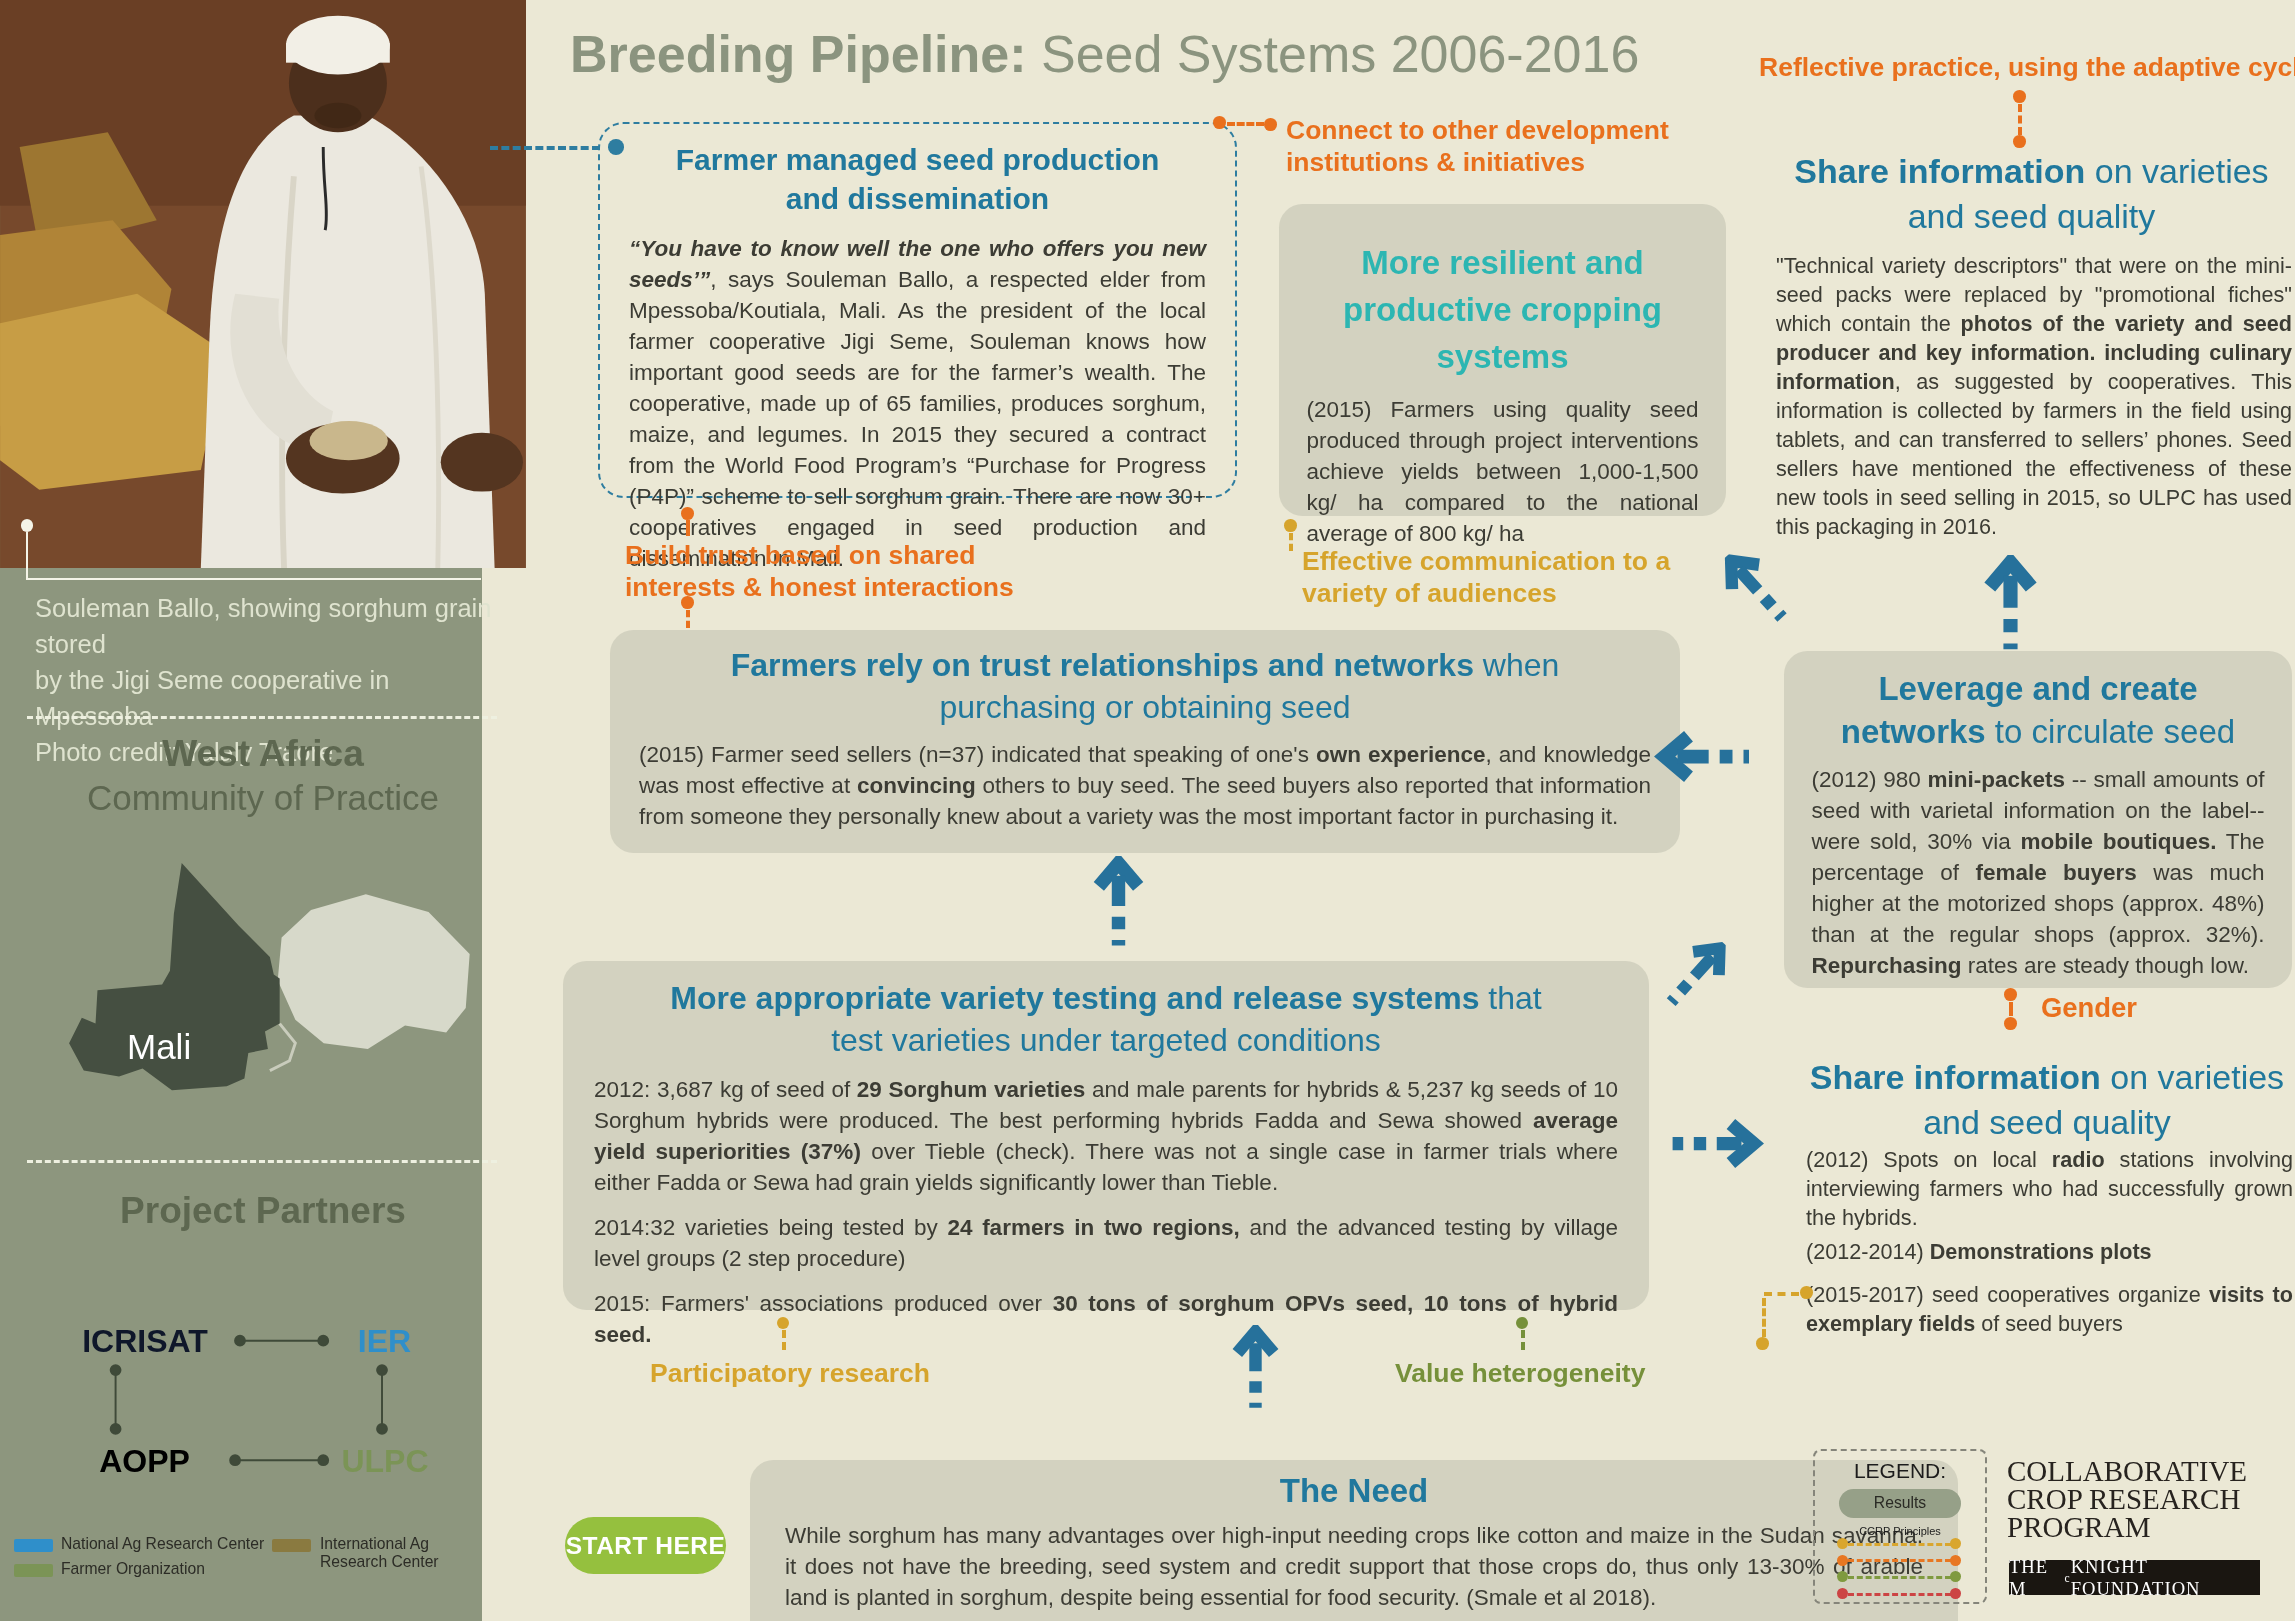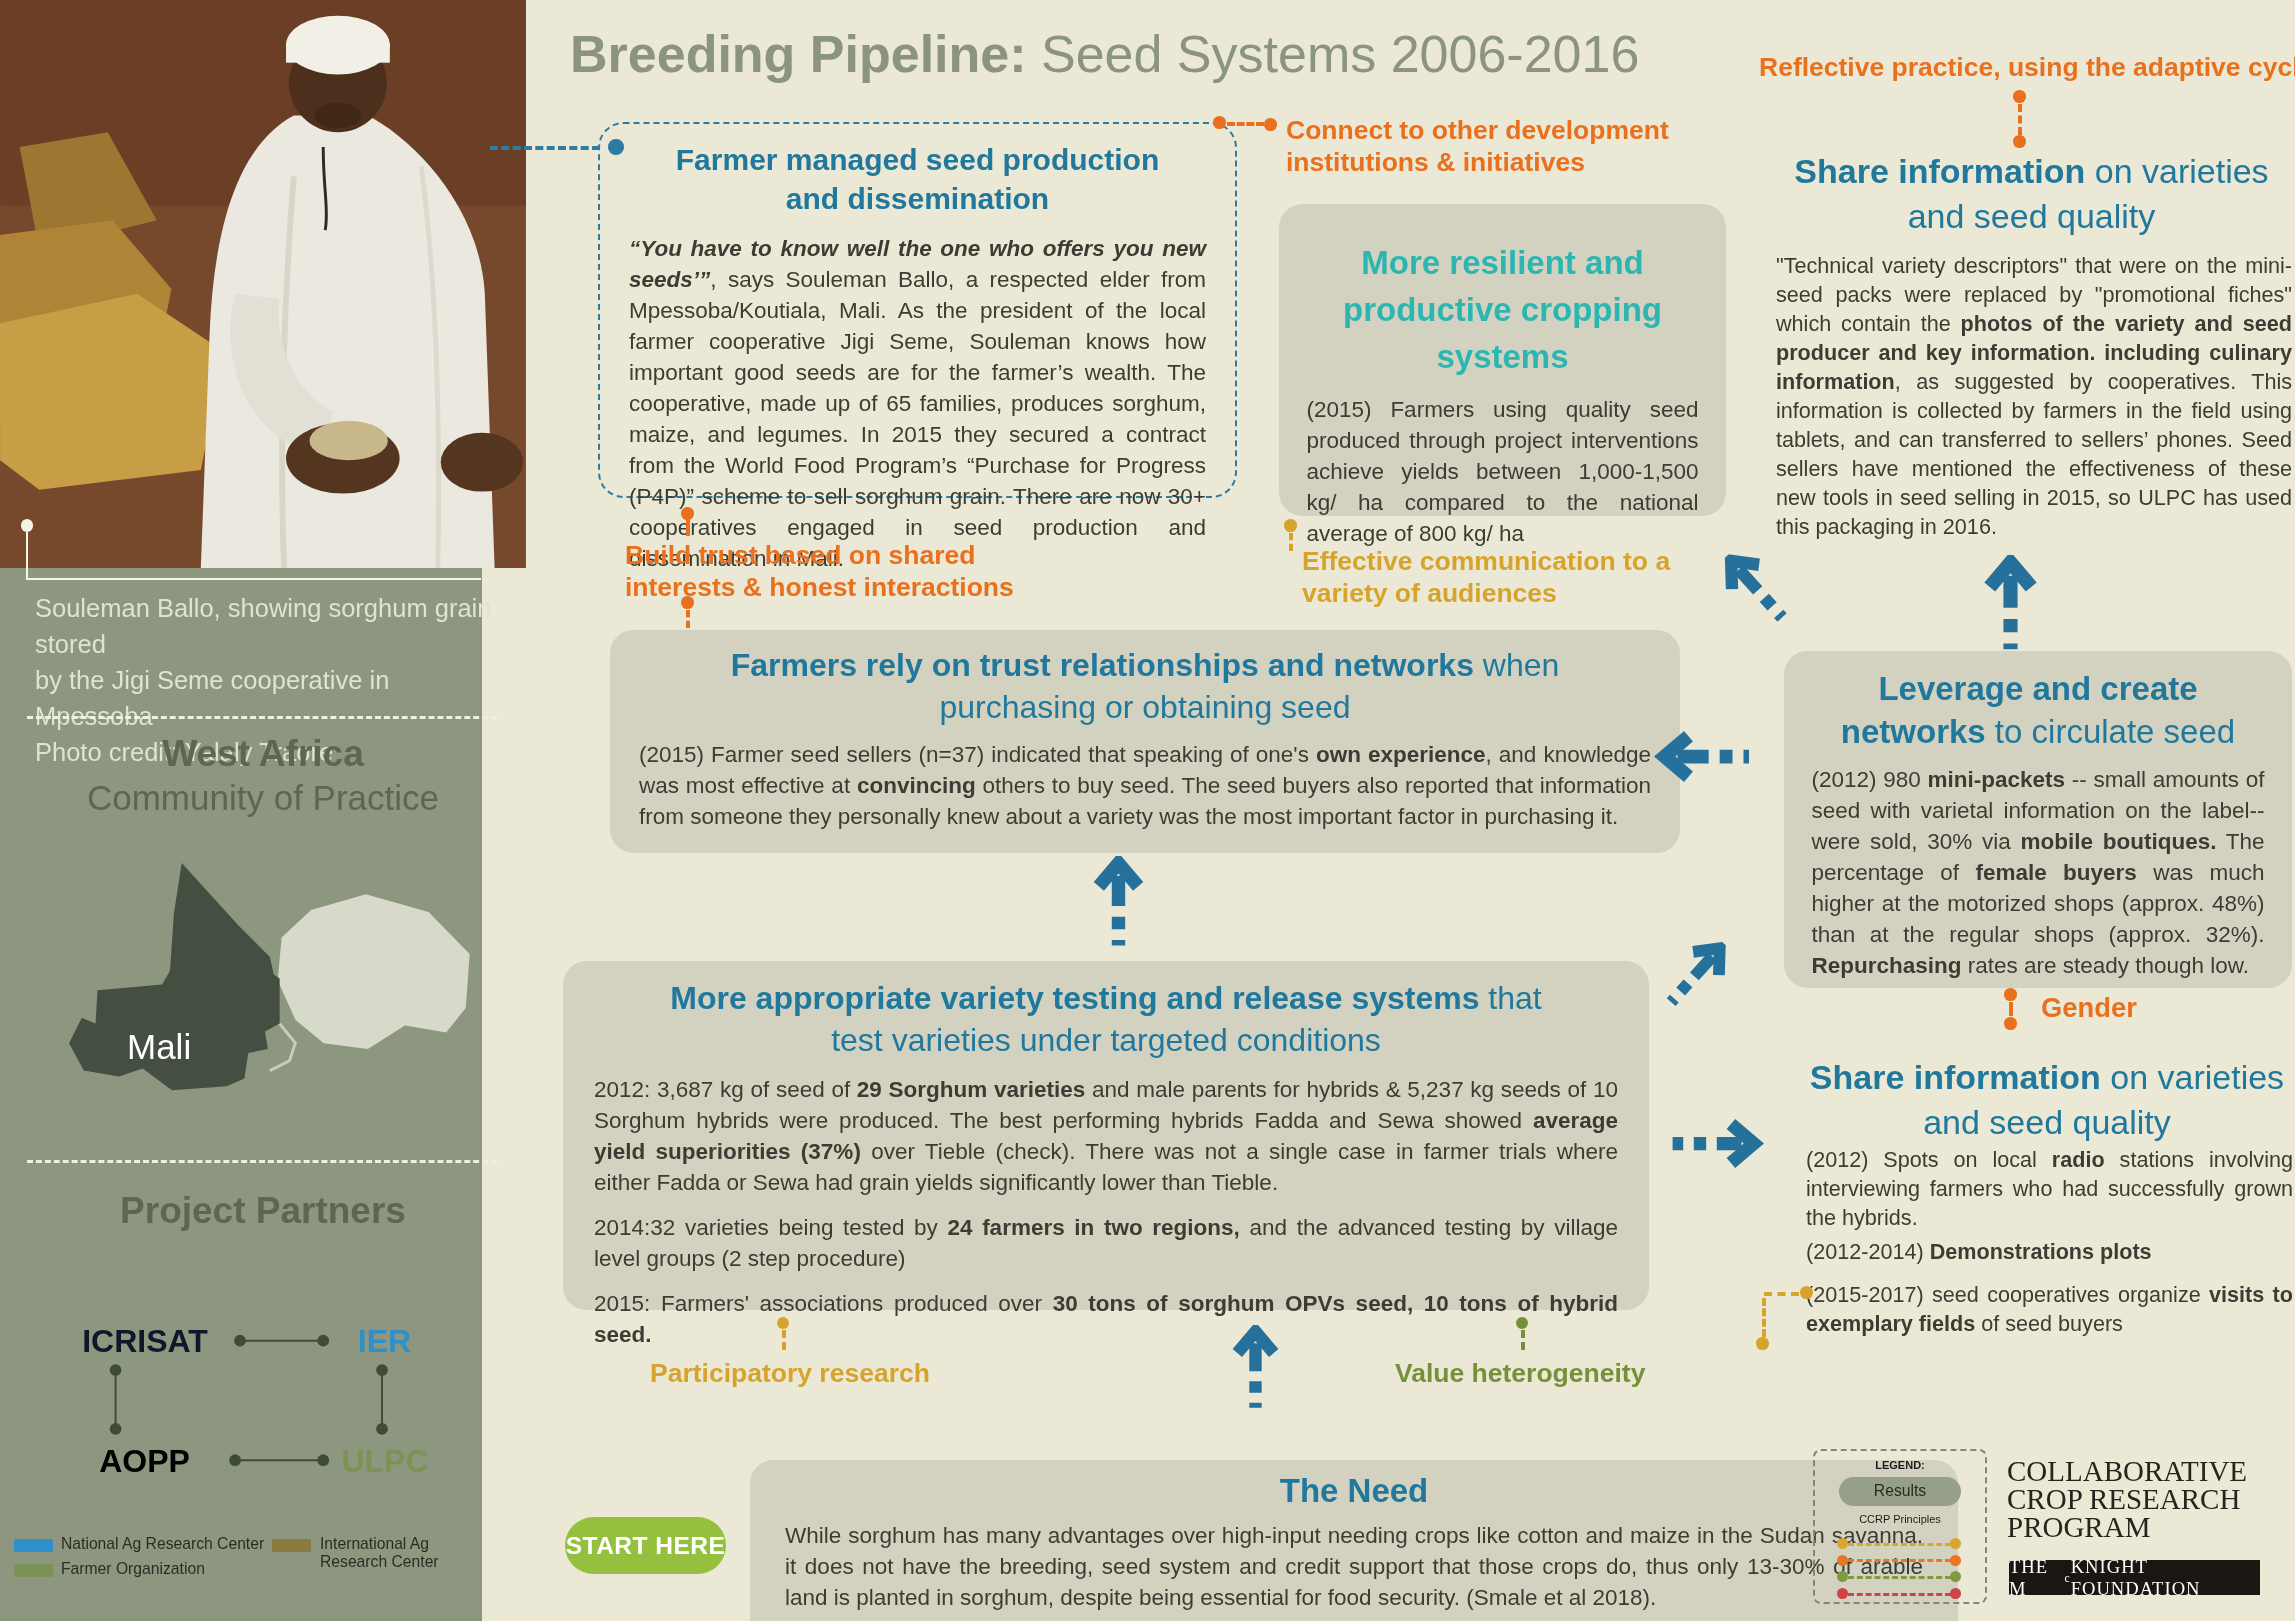--- a/index.html
+++ b/index.html
@@ -242,21 +242,21 @@
     <path d="M70,8 L96,30 L70,52" fill="none" stroke="#26719b" stroke-width="15"></path>
     <line x1="4" y1="30" x2="82" y2="30" stroke="#26719b" stroke-width="15" stroke-dasharray="12 12 14 12 34"></line>
   </svg>
 
   <div class="hdash c-g" style="left:1764px;top:1292px;width:35px"></div>
   <div class="dot dot-g" style="left:1800px;top:1286px;width:12.7px;height:12.7px"></div>
   <div class="vdash c-g" style="left:1762px;top:1298px;height:39px"></div>
   <div class="dot dot-g" style="left:1756px;top:1337px;width:12.7px;height:12.7px"></div>
 
   <div class="abs" id="legendbox" style="left:1813px;top:1449px;width:174px;height:155px">
-    <div class="center" style="padding-top:7.8px;font-size:11px;font-weight:bold;color:#1c1c1c">LEGEND:</div>
+    <div class="center" style="padding-top:7.8px;font-size:21px;font-weight:normal;color:#1c1c1c">LEGEND:</div>
     <div style="margin:5.9px auto 0;width:122px;height:29px;background:#96a088;border-radius:14.7px;display:flex;align-items:center;justify-content:center;font-size:15.7px;color:#2a2a24">Results</div>
     <div class="center" style="padding-top:7.8px;font-size:11px;color:#1c1c1c">CCRP Principles</div>
   </div>
   <div class="legline" style="left:1848px;top:1543px;width:103px;border-color:#d9a62e"></div>
   <div class="legdot" style="left:1837px;top:1538px;background:#d9a62e"></div>
   <div class="legdot" style="left:1950px;top:1538px;background:#d9a62e"></div>
   <div class="legline" style="left:1848px;top:1559px;width:103px;border-color:#e87722"></div>
   <div class="legdot" style="left:1837px;top:1555px;background:#e87722"></div>
   <div class="legdot" style="left:1950px;top:1555px;background:#e87722"></div>
   <div class="legline" style="left:1848px;top:1576px;width:103px;border-color:#7f9a3f"></div>

